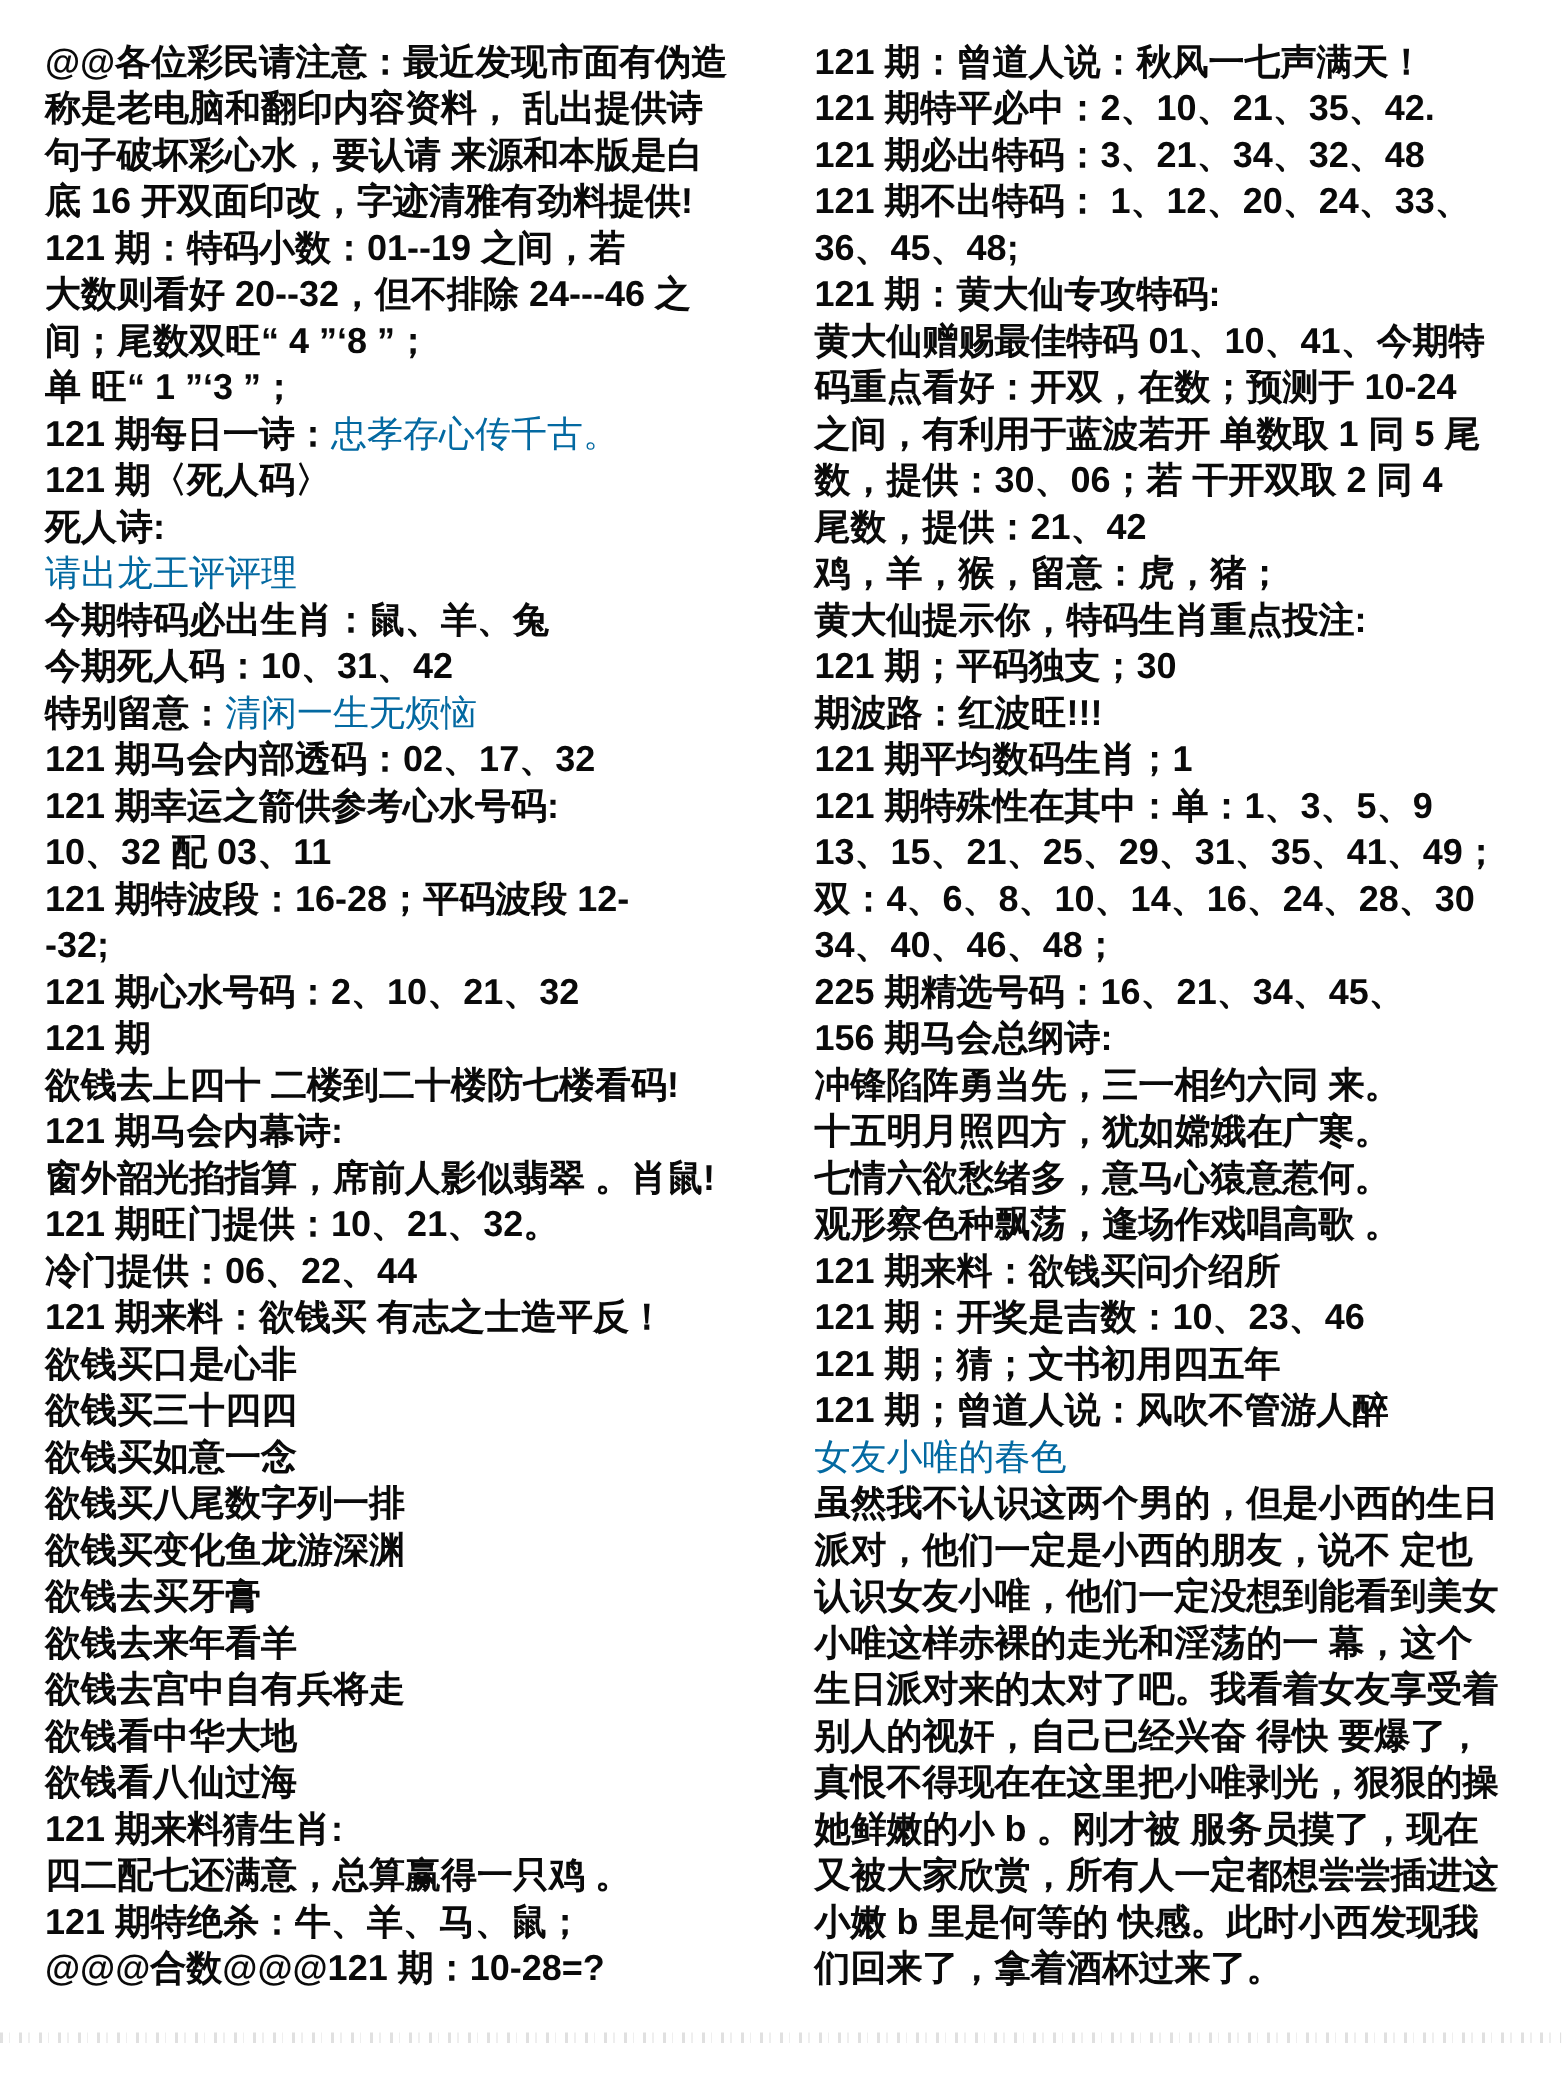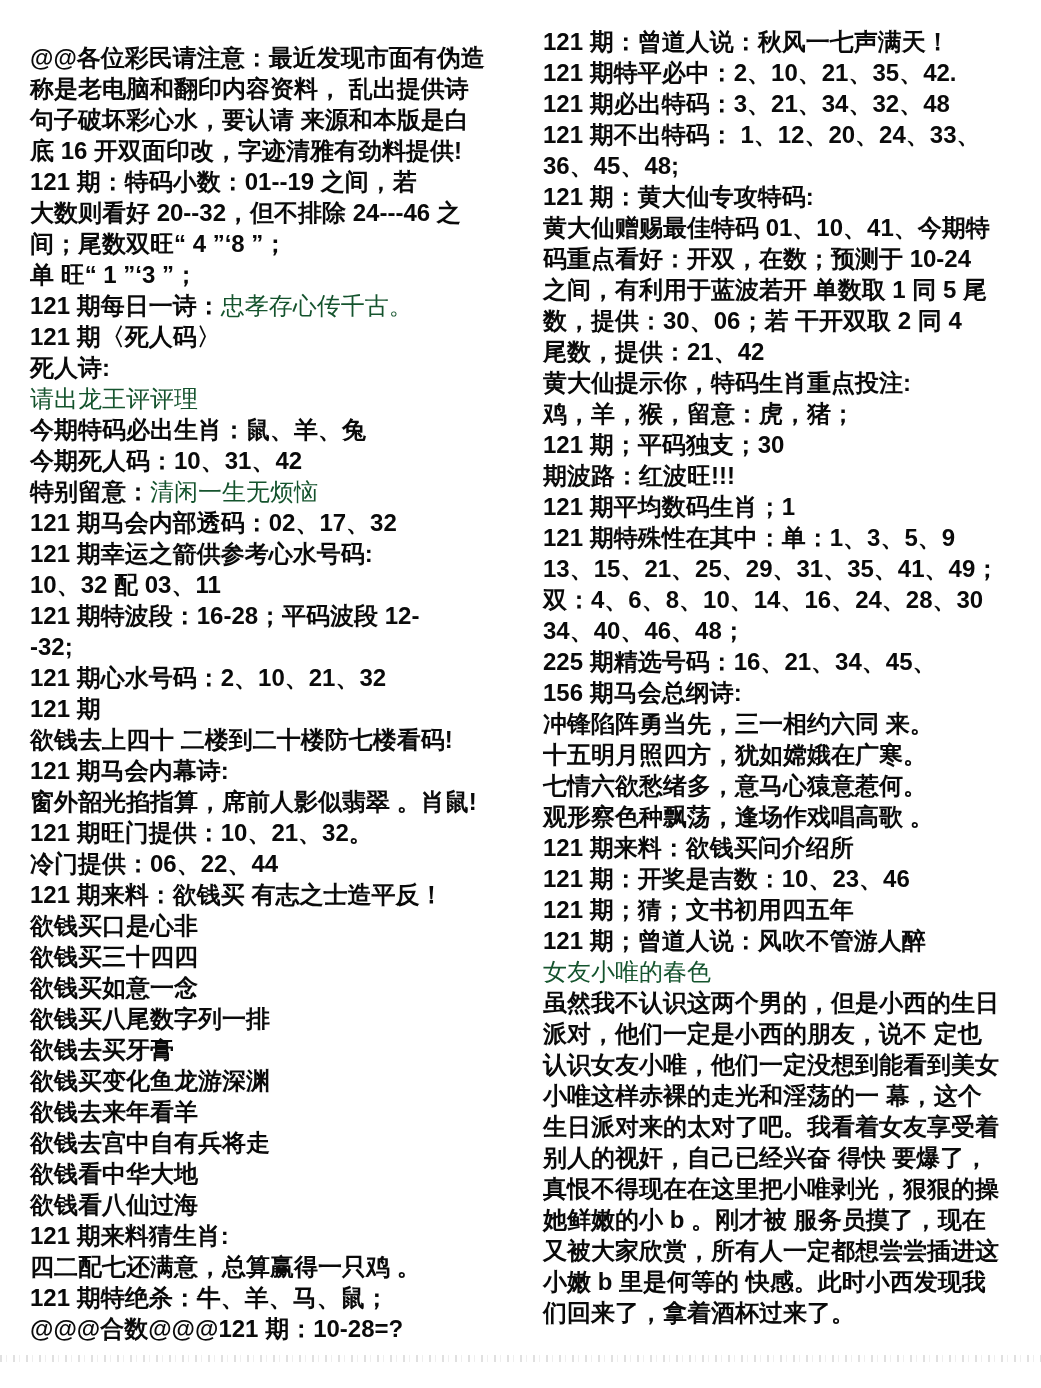--- a/index.html
+++ b/index.html
@@ -12,38 +12,38 @@
     width: 1041px;
     height: 1388px;
     background: #ffffff;
     overflow: hidden;
     font-family: "Liberation Sans", "DejaVu Sans", sans-serif;
   }
   .column {
     position: absolute;
     top: 26px;
   }
-  .col-left  { left: 30px;  width: 495px; margin-top: 16px; }
+  .col-left  { left: 30px;  width: 495px; }
   .col-right { left: 543px; width: 478px; }
   .line {
     white-space: nowrap;
     height: 31px;
     line-height: 31px;
     font-size: 24px;
     letter-spacing: 0px;
   }
   .seg-sans {
     font-family: "Liberation Sans", "DejaVu Sans", sans-serif;
     font-weight: bold;
     color: #0a0a0a;
   }
   .seg-serif {
     font-family: Liberation Mono, monospace;
     font-weight: normal;
-    color: #14532d;
+    color: #0369a1;
   }
   .align-center { text-align: left; }
   
   .scan-noise {
     position: absolute;
     left: 0;
     right: 0;
     bottom: 26px;
     height: 7px;
     background: repeating-linear-gradient(
@@ -86,22 +86,22 @@
       <div class="line"><span class="seg-sans">欲钱去上四十 二楼到二十楼防七楼看码!</span></div>
       <div class="line"><span class="seg-sans">121 期马会内幕诗:</span></div>
       <div class="line"><span class="seg-sans">窗外韶光掐指算，席前人影似翡翠 。肖鼠!</span></div>
       <div class="line"><span class="seg-sans">121 期旺门提供：10、21、32。</span></div>
       <div class="line"><span class="seg-sans">冷门提供：06、22、44</span></div>
       <div class="line"><span class="seg-sans">121 期来料：欲钱买 有志之士造平反！</span></div>
       <div class="line"><span class="seg-sans">欲钱买口是心非</span></div>
       <div class="line"><span class="seg-sans">欲钱买三十四四</span></div>
       <div class="line"><span class="seg-sans">欲钱买如意一念</span></div>
       <div class="line"><span class="seg-sans">欲钱买八尾数字列一排</span></div>
+      <div class="line"><span class="seg-sans">欲钱买变化鱼龙游深渊</span></div>
       <div class="line"><span class="seg-sans">欲钱去买牙膏</span></div>
-      <div class="line"><span class="seg-sans">欲钱买变化鱼龙游深渊</span></div>
       <div class="line"><span class="seg-sans">欲钱去来年看羊</span></div>
       <div class="line"><span class="seg-sans">欲钱去宫中自有兵将走</span></div>
       <div class="line"><span class="seg-sans">欲钱看中华大地</span></div>
       <div class="line"><span class="seg-sans">欲钱看八仙过海</span></div>
       <div class="line"><span class="seg-sans">121 期来料猜生肖:</span></div>
       <div class="line"><span class="seg-sans">四二配七还满意，总算赢得一只鸡 。</span></div>
       <div class="line"><span class="seg-sans">121 期特绝杀：牛、羊、马、鼠；</span></div>
       <div class="line"><span class="seg-sans">@@@合数@@@121 期：10-28=?</span></div>
     </div>
   <div class="column col-right" id="col-right">
@@ -109,22 +109,22 @@
       <div class="line"><span class="seg-sans">121 期特平必中：2、10、21、35、42.</span></div>
       <div class="line"><span class="seg-sans">121 期必出特码：3、21、34、32、48</span></div>
       <div class="line"><span class="seg-sans">121 期不出特码：  1、12、20、24、33、</span></div>
       <div class="line"><span class="seg-sans">36、45、48;</span></div>
       <div class="line"><span class="seg-sans">121 期：黄大仙专攻特码:</span></div>
       <div class="line"><span class="seg-sans">黄大仙赠赐最佳特码 01、10、41、今期特</span></div>
       <div class="line"><span class="seg-sans">码重点看好：开双，在数；预测于 10-24</span></div>
       <div class="line"><span class="seg-sans">之间，有利用于蓝波若开 单数取 1 同 5 尾</span></div>
       <div class="line"><span class="seg-sans">数，提供：30、06；若 干开双取 2 同 4</span></div>
       <div class="line"><span class="seg-sans">尾数，提供：21、42</span></div>
+      <div class="line"><span class="seg-sans">鸡，羊，猴，留意：虎，猪；</span></div>
       <div class="line"><span class="seg-sans">黄大仙提示你，特码生肖重点投注:</span></div>
-      <div class="line"><span class="seg-sans">鸡，羊，猴，留意：虎，猪；</span></div>
       <div class="line"><span class="seg-sans">121 期；平码独支；30</span></div>
       <div class="line"><span class="seg-sans">期波路：红波旺!!!</span></div>
       <div class="line"><span class="seg-sans">121 期平均数码生肖；1</span></div>
       <div class="line"><span class="seg-sans">121 期特殊性在其中：单：1、3、5、9</span></div>
       <div class="line"><span class="seg-sans">13、15、21、25、29、31、35、41、49；</span></div>
       <div class="line"><span class="seg-sans">双：4、6、8、10、14、16、24、28、30</span></div>
       <div class="line"><span class="seg-sans">34、40、46、48；</span></div>
       <div class="line"><span class="seg-sans">225 期精选号码：16、21、34、45、</span></div>
       <div class="line"><span class="seg-sans">156 期马会总纲诗:</span></div>
       <div class="line"><span class="seg-sans">冲锋陷阵勇当先，三一相约六同 来。</span></div>

